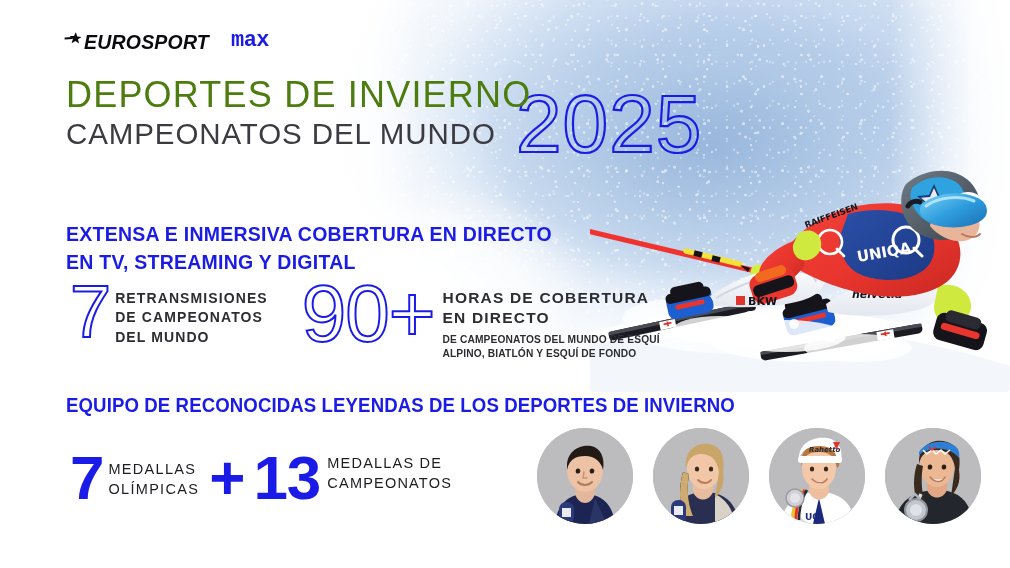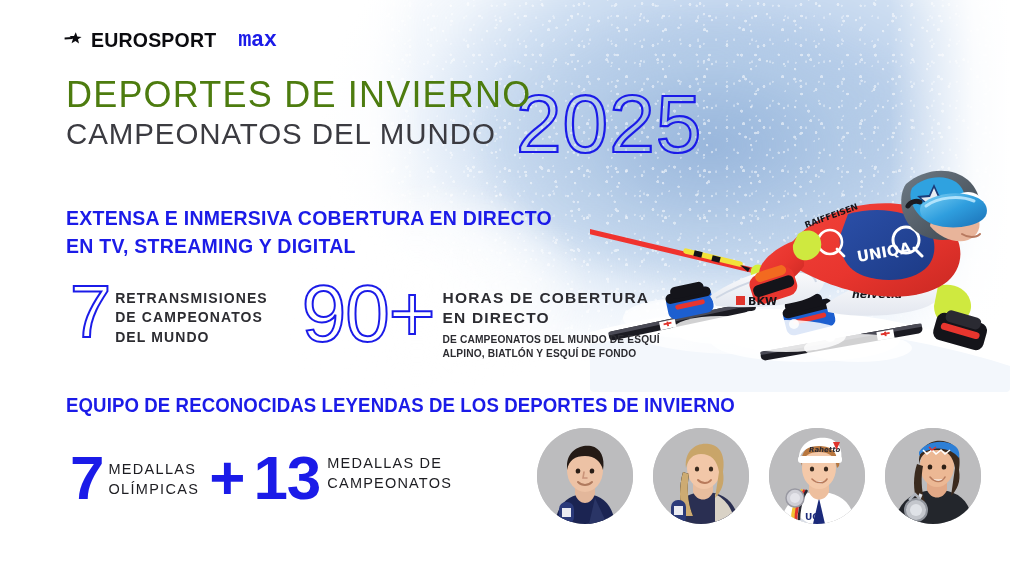--- a/index.html
+++ b/index.html
@@ -104,22 +104,23 @@
     background:linear-gradient(to right, rgba(255,255,255,0) 0%, rgba(255,255,255,.9) 70%, #ffffff 100%);
   }
 
   
   .logo-row {
     position:absolute; left:64px; top:29px;
     display:flex; align-items:center; gap:22px;
     z-index:30;
   }
   .eurosport-logo {
-    display:flex; align-items:center; gap:8px;
+    display:flex; align-items:flex-end; gap:1px;
     color:#0b0b0f;
+    font-style:italic;
   }
   .star-glyph { display:block; }
   .eurosport-word {
     font-family:"Liberation Sans", sans-serif;
     font-size:19.5px; font-weight:bold;
     letter-spacing:.2px;
     color:#0b0b0f;
     line-height:1;
   }
   .max-logo {
@@ -161,21 +162,21 @@
   
   .skier-wrap {
     position:absolute; left:590px; top:92px;
     width:420px; height:300px;
     z-index:20;
   }
   .skier-wrap svg { display:block; }
 
   
   .sec1-head {
-    position:absolute; left:66px; top:204px; z-index:26;
+    position:absolute; left:66px; top:220px; z-index:26;
     font-size:19.5px; font-weight:bold;
     color:#1B1BE8;
     letter-spacing:.25px;
     line-height:1.44;
   }
   .sec1-head span { display:block; white-space:nowrap; }
 
   
   .stats-row1 { position:absolute; left:70px; top:283px; z-index:26; display:flex; align-items:flex-start; }
 

